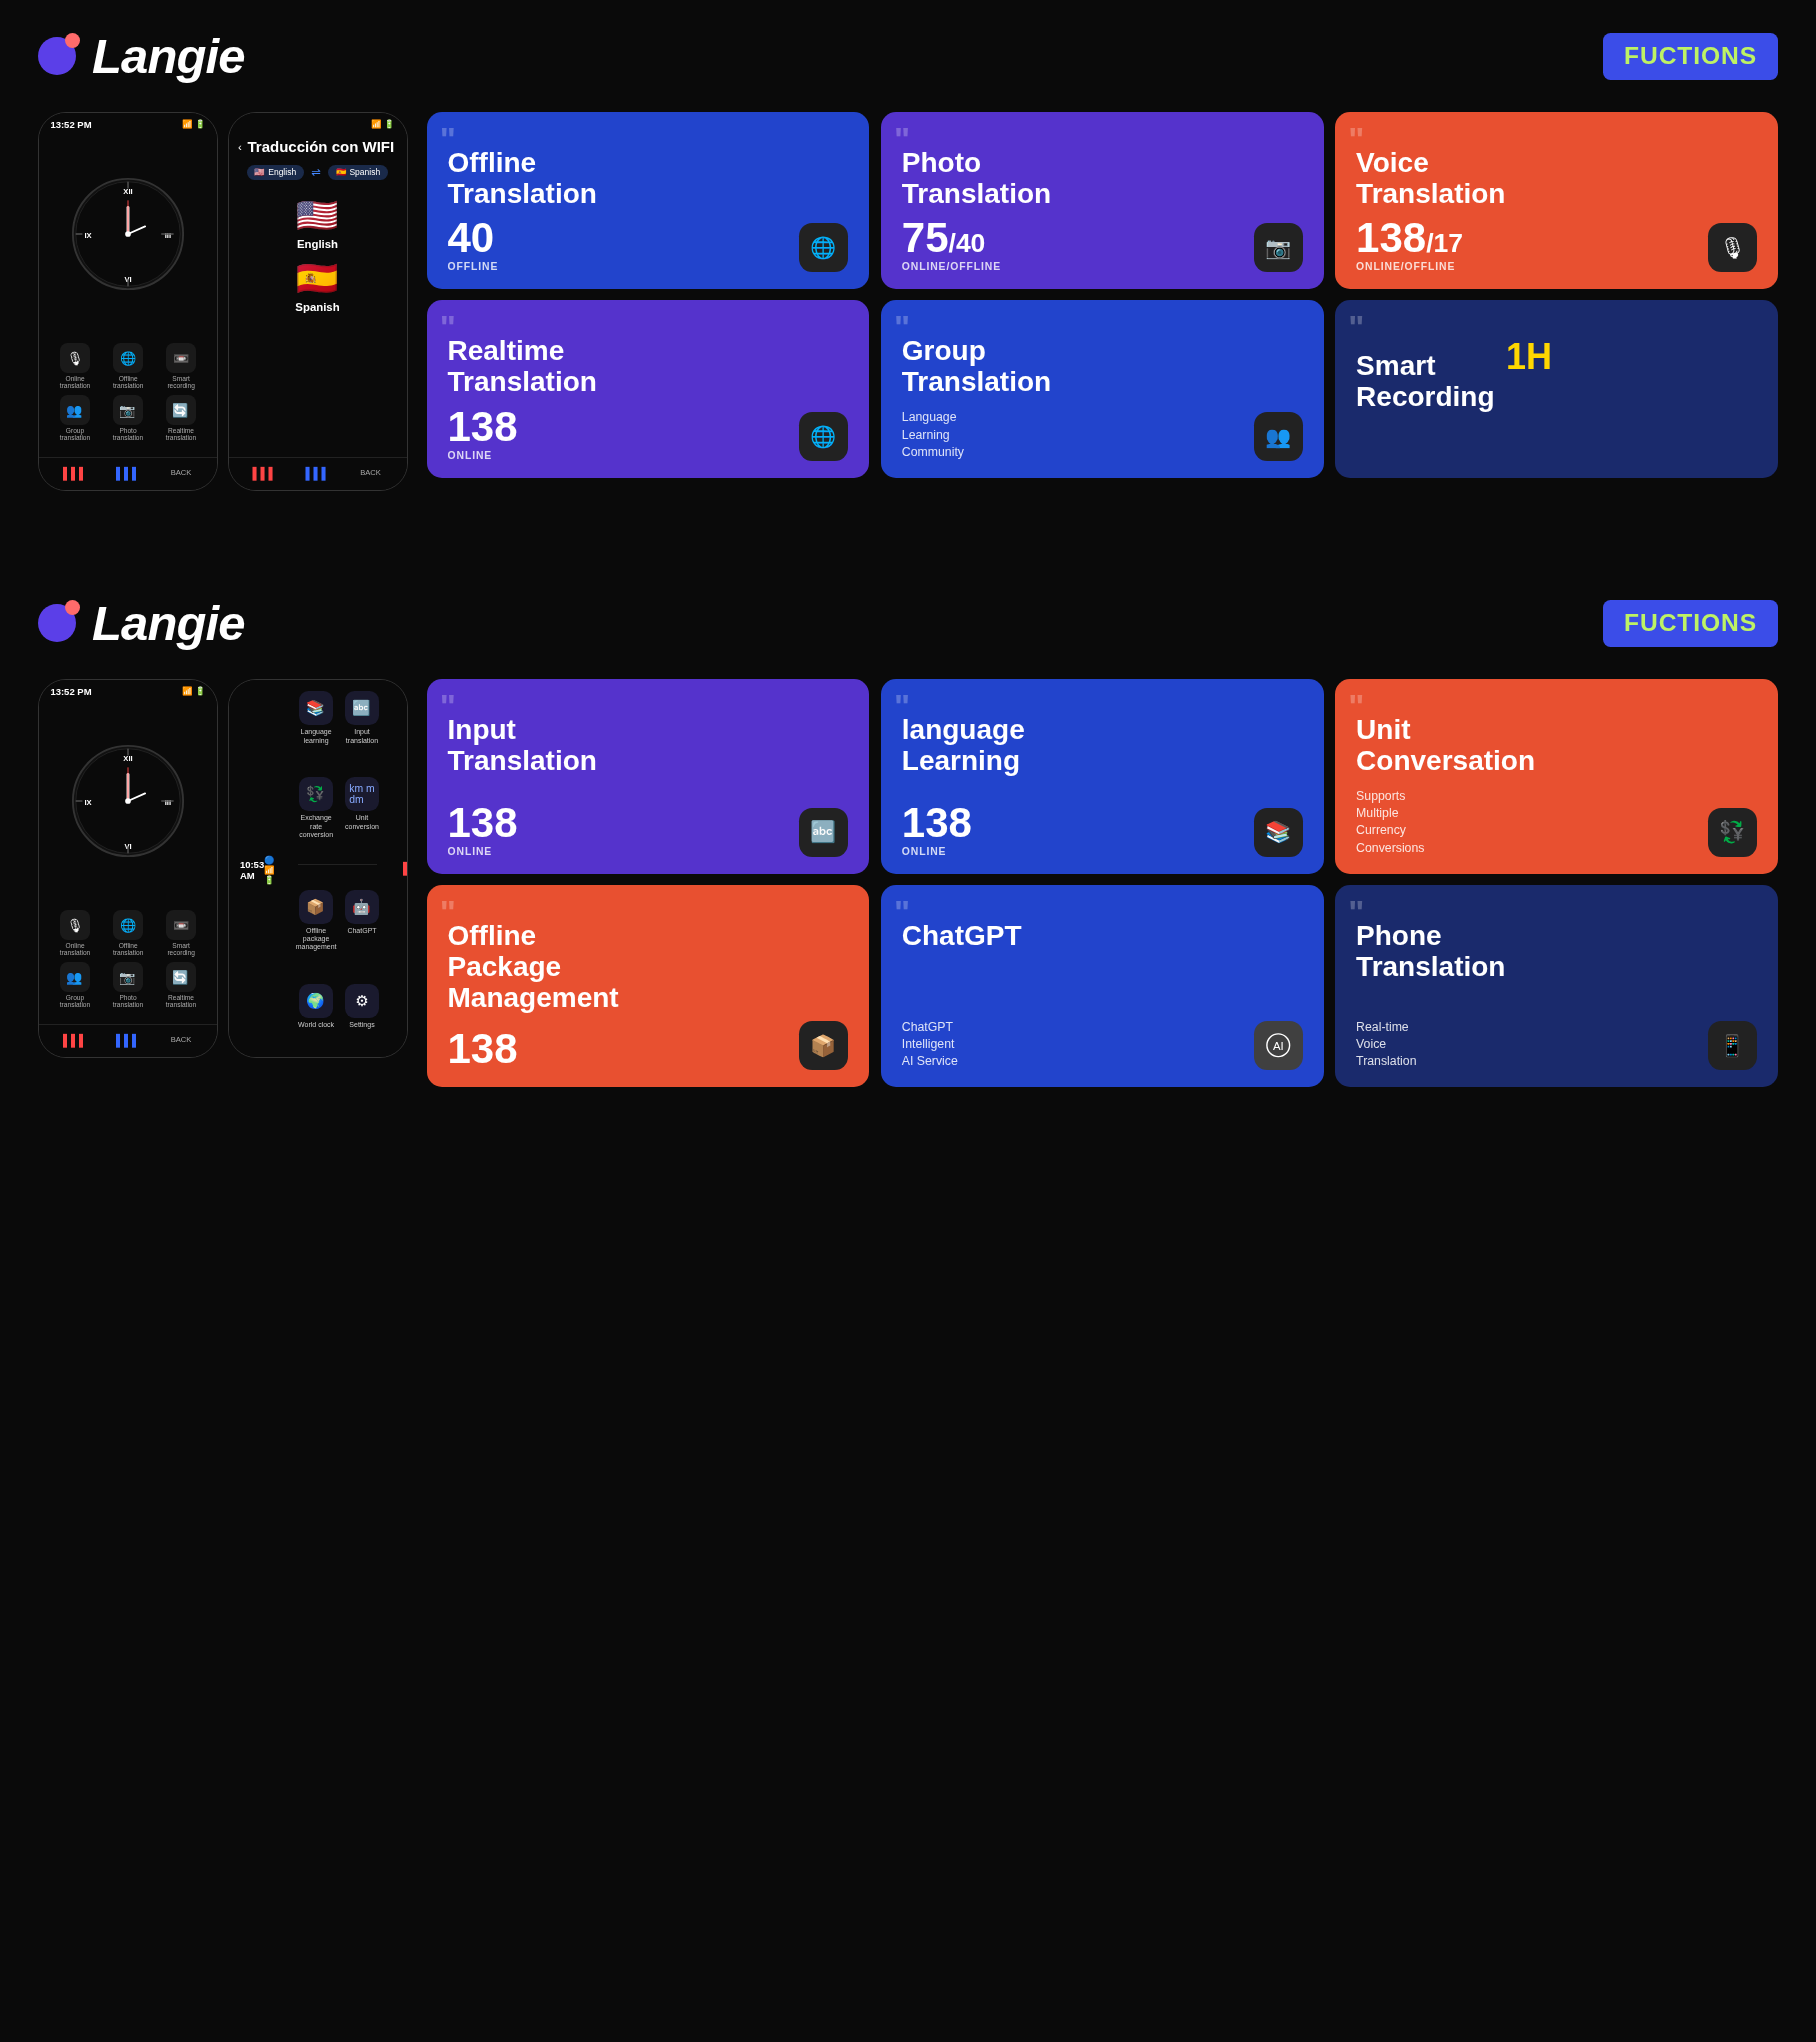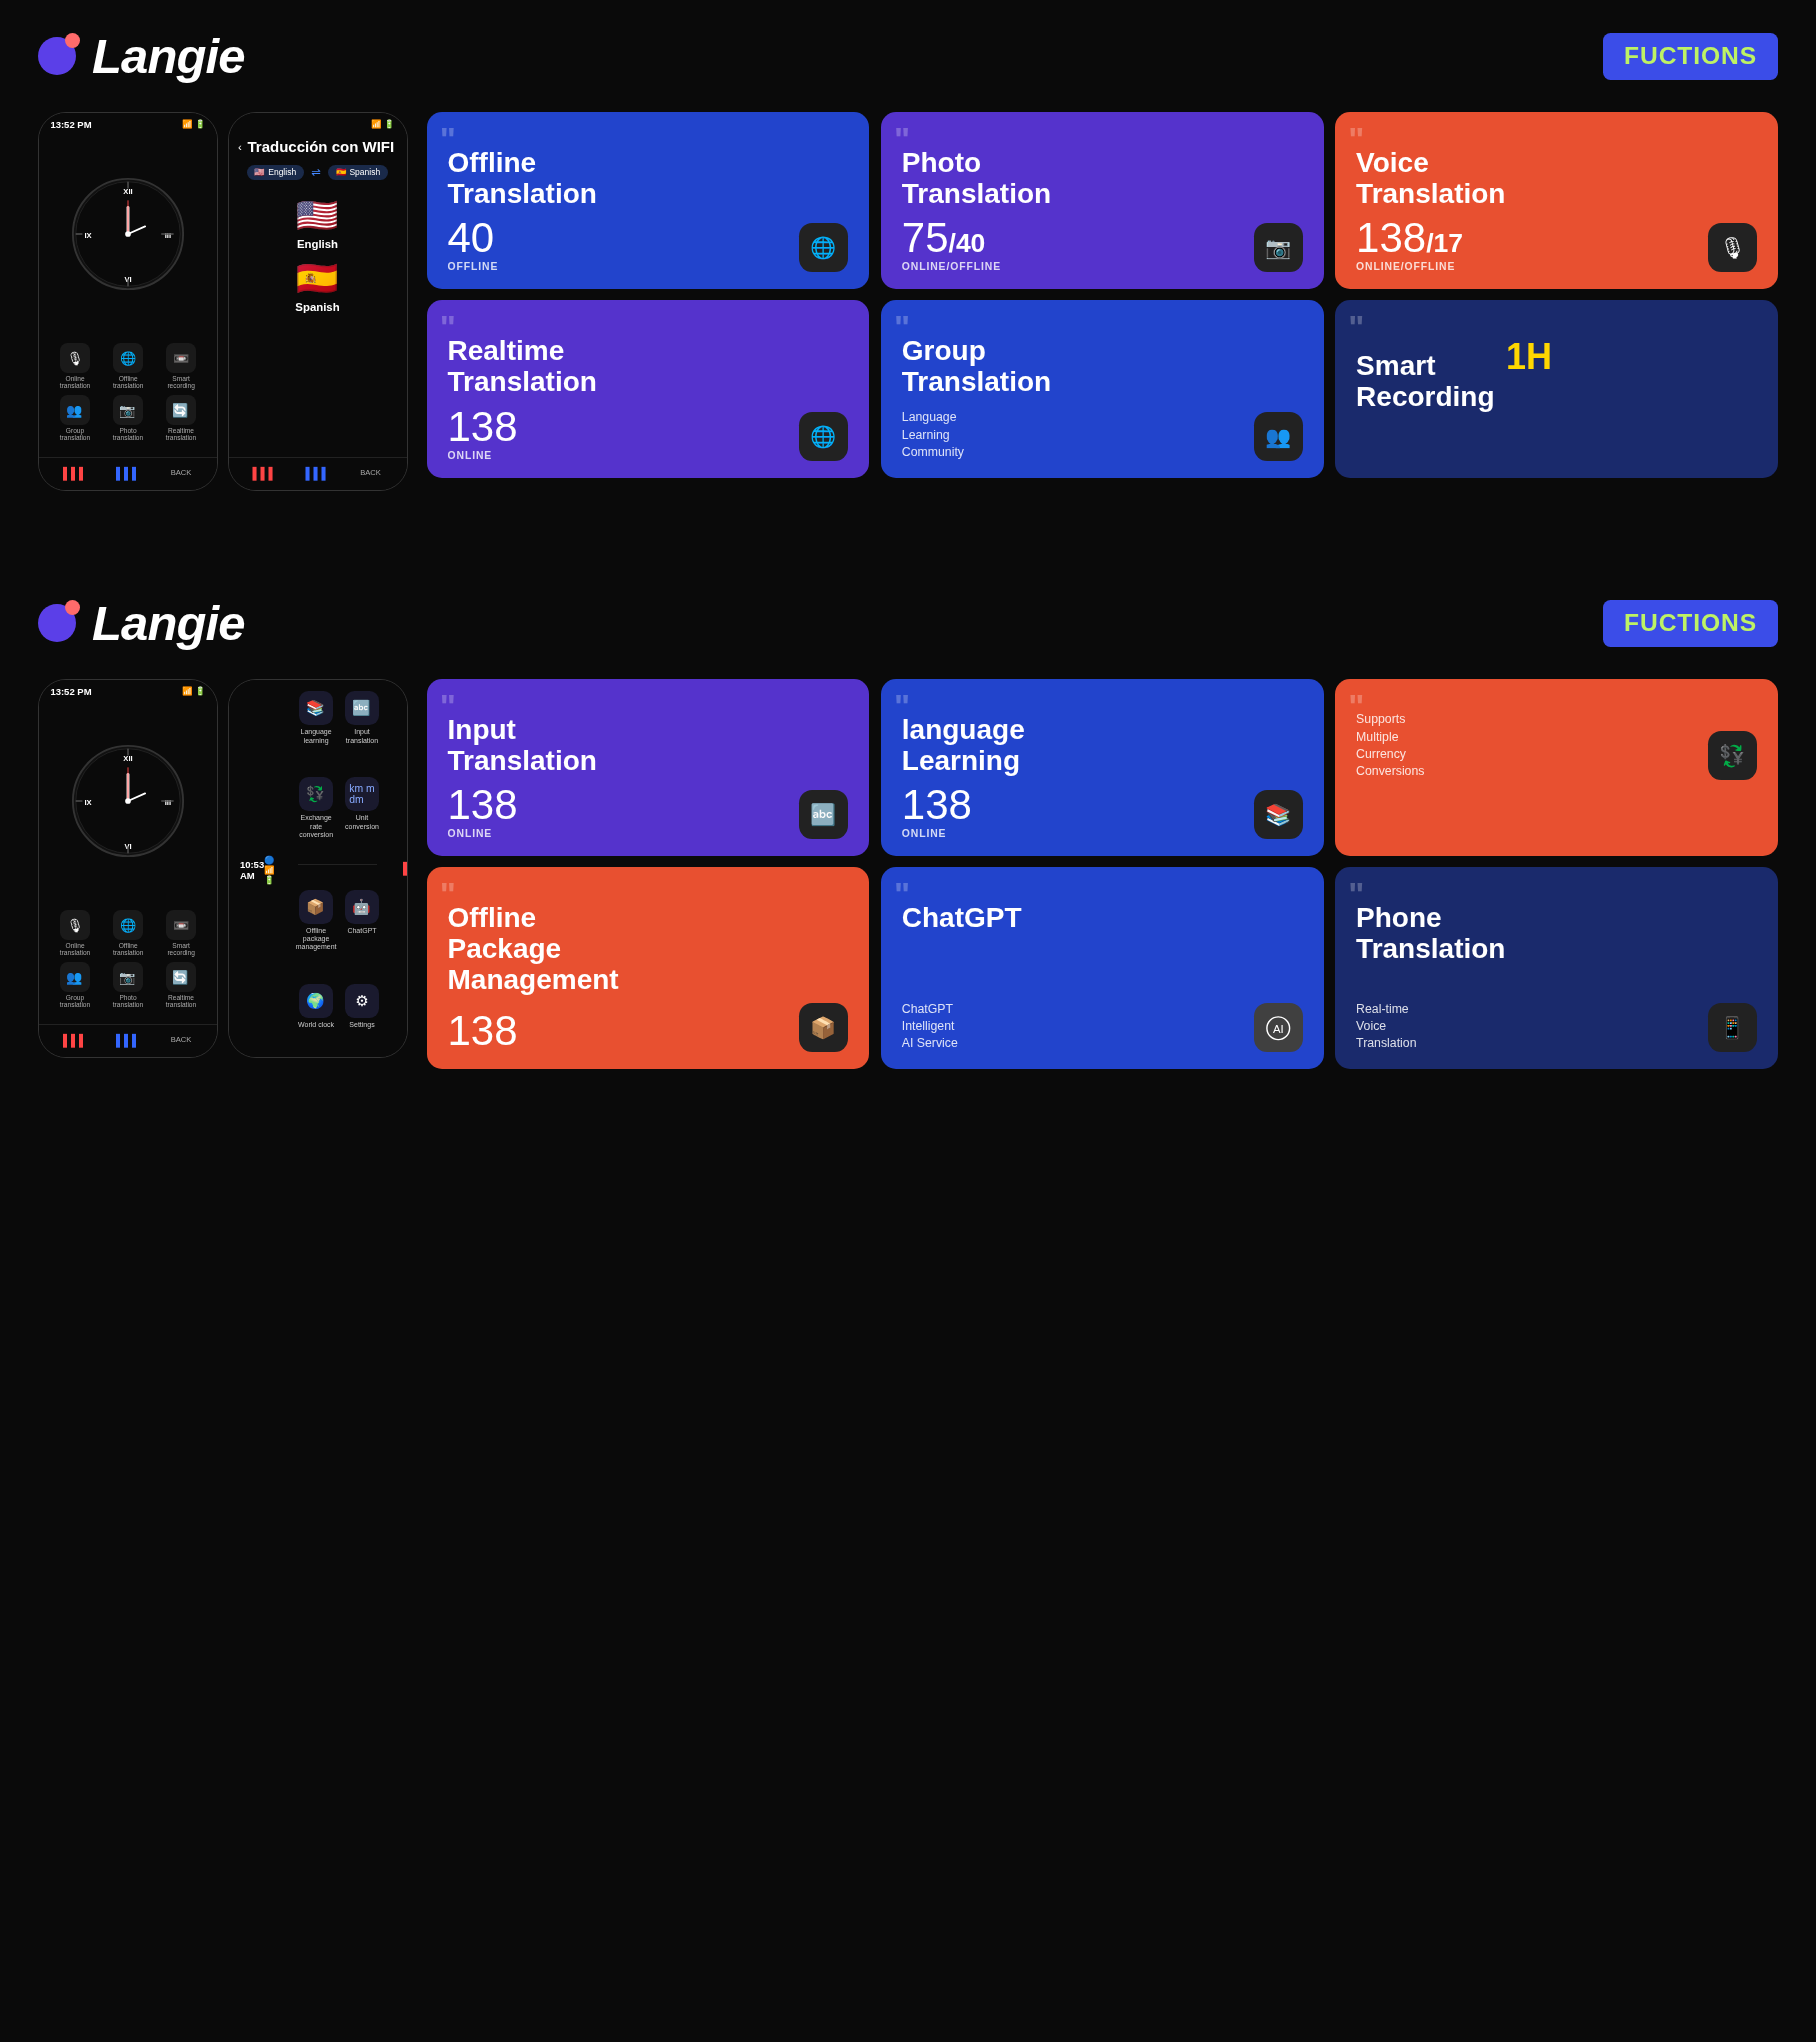--- a/index.html
+++ b/index.html
@@ -269,21 +269,21 @@
 
     .card-bottom {
       display: flex;
       align-items: flex-end;
       justify-content: space-between;
       margin-top: 7.6px;
     }
 
     .card-count {
       font-size: 42px;
-      font-weight: 400;
+      font-weight: 700;
       line-height: 1;
     }
     .card-count-fraction {
       font-size: 26.5px;
       font-weight: 900;
     }
 
     .card-badge {
       font-size: 10.4px;
       font-weight: 700;
@@ -738,20 +738,21 @@
           <div class="card-count-area">
             <div class="card-count">138</div>
             <div class="card-badge">ONLINE</div>
           </div>
           <div class="card-icon-btn">📚</div>
         </div>
       </div>
 
       <div class="feature-card card-orange">
         <div class="card-quote-mark">"</div>
+        <div class="card-title">Unit<br>Conversation</div>
         <div class="card-bottom">
           <div class="card-sub-title">Supports<br>Multiple<br>Currency<br>Conversions</div>
           <div class="card-icon-btn">💱</div>
         </div>
       </div>
 
       <div class="feature-card card-orange">
         <div class="card-quote-mark">"</div>
         <div class="card-title">Offline<br>Package<br>Management</div>
         <div class="card-bottom">

